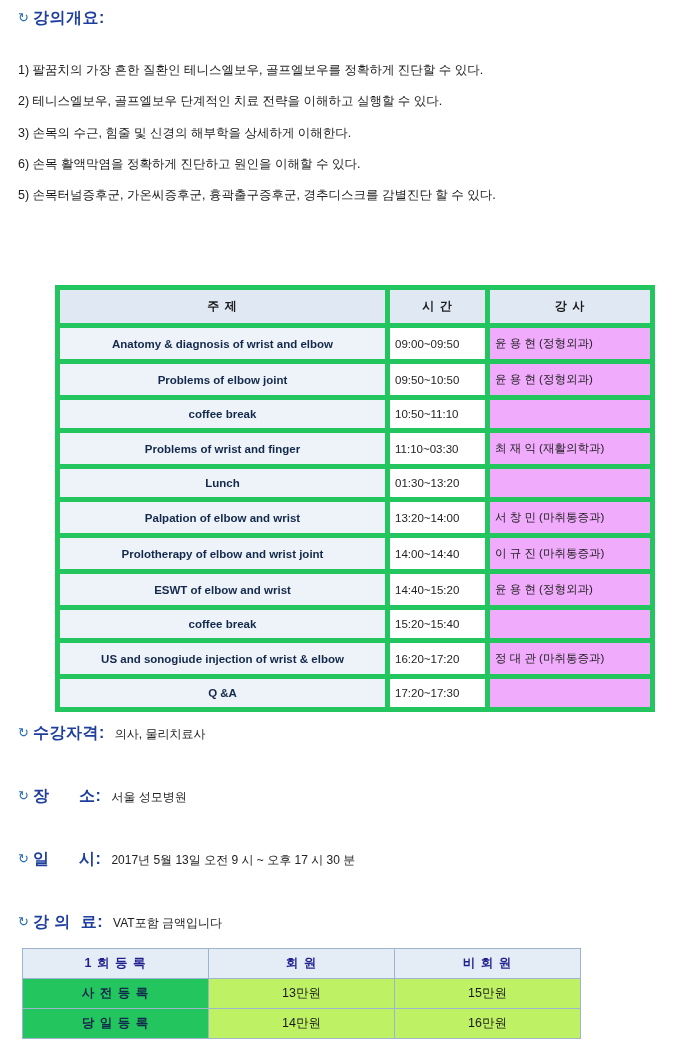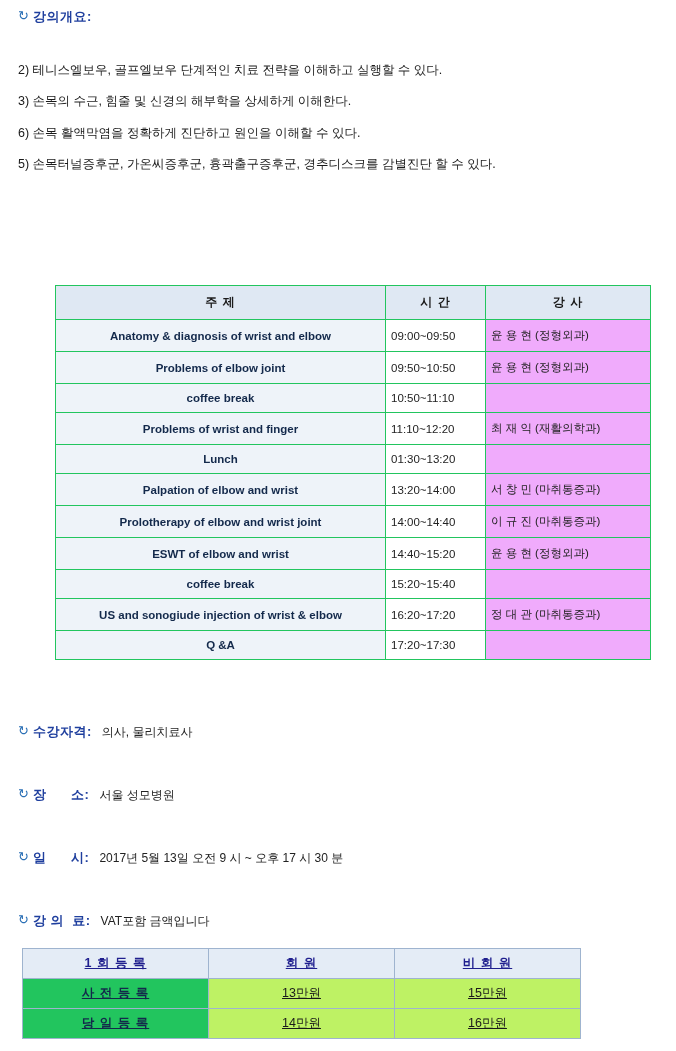--- a/index.html
+++ b/index.html
@@ -34,21 +34,21 @@
   .head-icon {
     color: #2a6fb5;
     font-size: 13px;
     line-height: 1;
     position: relative;
     top: -1px;
   }
   .head-label {
     color: #1f3f9e;
     font-weight: bold;
-    font-size: 13px;
+    font-size: 16px;
     letter-spacing: 0.5px;
     white-space: pre;
   }
   .head-value {
     color: #222222;
     font-size: 12px;
     margin-left: 6px;
   }
 
   #overview-head {
@@ -78,21 +78,21 @@
     left: 55px;
     top: 285px;
   }
   table.schedule {
     border-collapse: collapse;
     border: 1px solid #8fa8c8;
     background: #ffffff;
   }
   table.schedule th,
   table.schedule td {
-    border: 1px solid #22c55e;
+    border: 5px solid #22c55e;
     font-size: 11.5px;
     height: 22px;
     padding: 8px 5px;
     box-sizing: border-box;
   }
   table.schedule thead th {
     background: #dfe8f3;
     color: #1a1a1a;
     font-weight: bold;
     text-align: center;
@@ -139,21 +139,20 @@
     border-collapse: collapse;
     border: 1px solid #8fa8c8;
   }
   table.fee th,
   table.fee td {
     border: 1px solid #9fb4cf;
     text-align: center;
     font-size: 12.5px;
     height: 30px;
     box-sizing: border-box;
-    text-decoration: underline;
   }
   table.fee thead th {
     background: #e4ecf6;
     color: #1f1f8e;
     font-weight: bold;
     letter-spacing: 1px;
   }
   table.fee tbody td.label {
     background: #22c55e;
     font-weight: bold;
@@ -172,20 +171,21 @@
 <body>
 
 <div class="page">
 
   <div class="section-head" id="overview-head">
     <span class="head-icon">↻</span>
     <span class="head-label">강의개요:</span>
   </div>
 
   <div class="objectives">
+    <div class="objective-item">1) 팔꿈치의 가장 흔한 질환인 테니스엘보우, 골프엘보우를 정확하게 진단할 수 있다.</div>
     <div class="objective-item">2) 테니스엘보우, 골프엘보우 단계적인 치료 전략을 이해하고 실행할 수 있다.</div>
     <div class="objective-item">3) 손목의 수근, 힘줄 및 신경의 해부학을 상세하게 이해한다.</div>
     <div class="objective-item">6) 손목 활액막염을 정확하게 진단하고 원인을 이해할 수 있다.</div>
     <div class="objective-item">5) 손목터널증후군, 가온씨증후군, 흉곽출구증후군, 경추디스크를 감별진단 할 수 있다.</div>
   </div>
 
   <div class="schedule-wrap">
     <table class="schedule">
       <thead>
         <tr>
@@ -205,21 +205,21 @@
           <td class="time">09:50~10:50</td>
           <td class="inst">윤 용 현 (정형외과)</td>
         </tr>
         <tr>
           <td class="topic">coffee break</td>
           <td class="time">10:50~11:10</td>
           <td class="inst"></td>
         </tr>
         <tr>
           <td class="topic">Problems of wrist and finger</td>
-          <td class="time">11:10~12:20</td>
+          <td class="time">11:10~03:30</td>
           <td class="inst">최  재  익 (재활의학과)</td>
         </tr>
         <tr>
           <td class="topic">Lunch</td>
           <td class="time">01:30~13:20</td>
           <td class="inst"></td>
         </tr>
         <tr>
           <td class="topic">Palpation of elbow and wrist</td>
           <td class="time">13:20~14:00</td>

